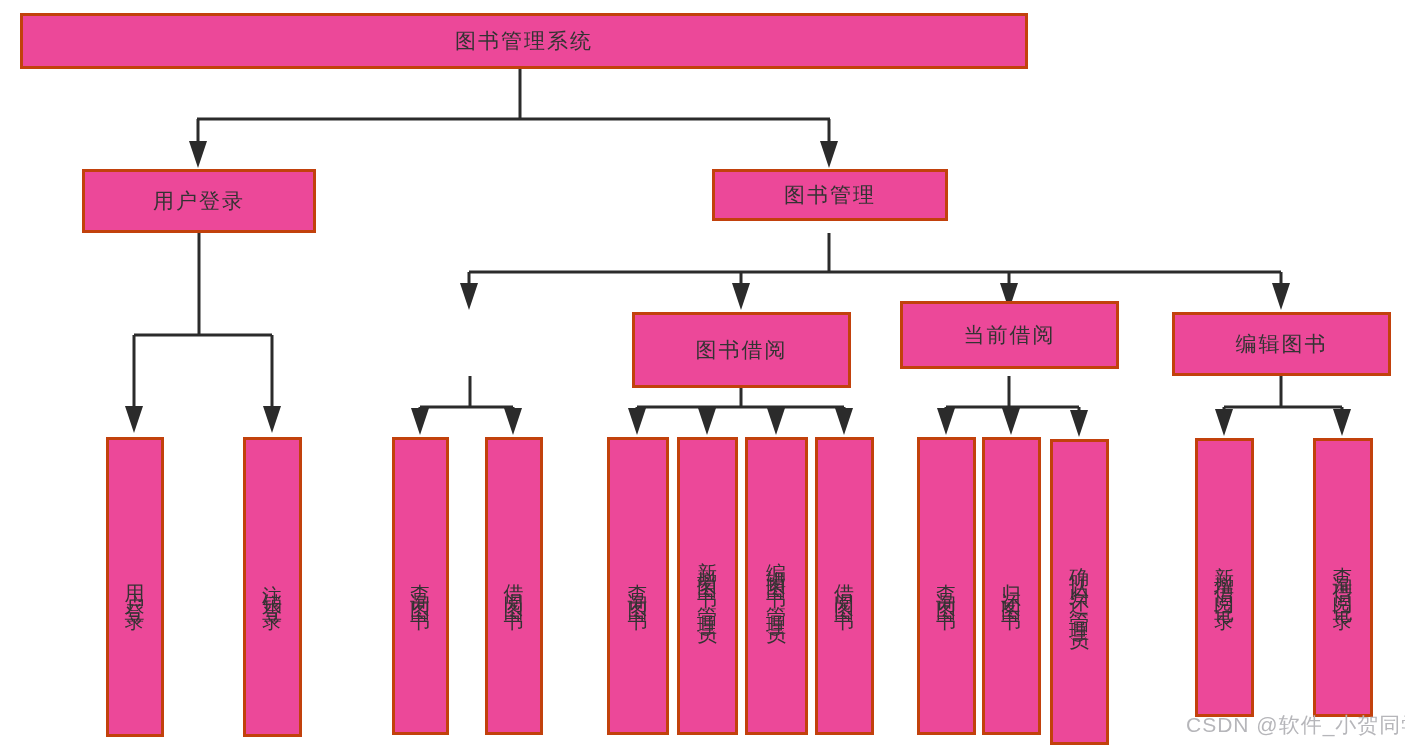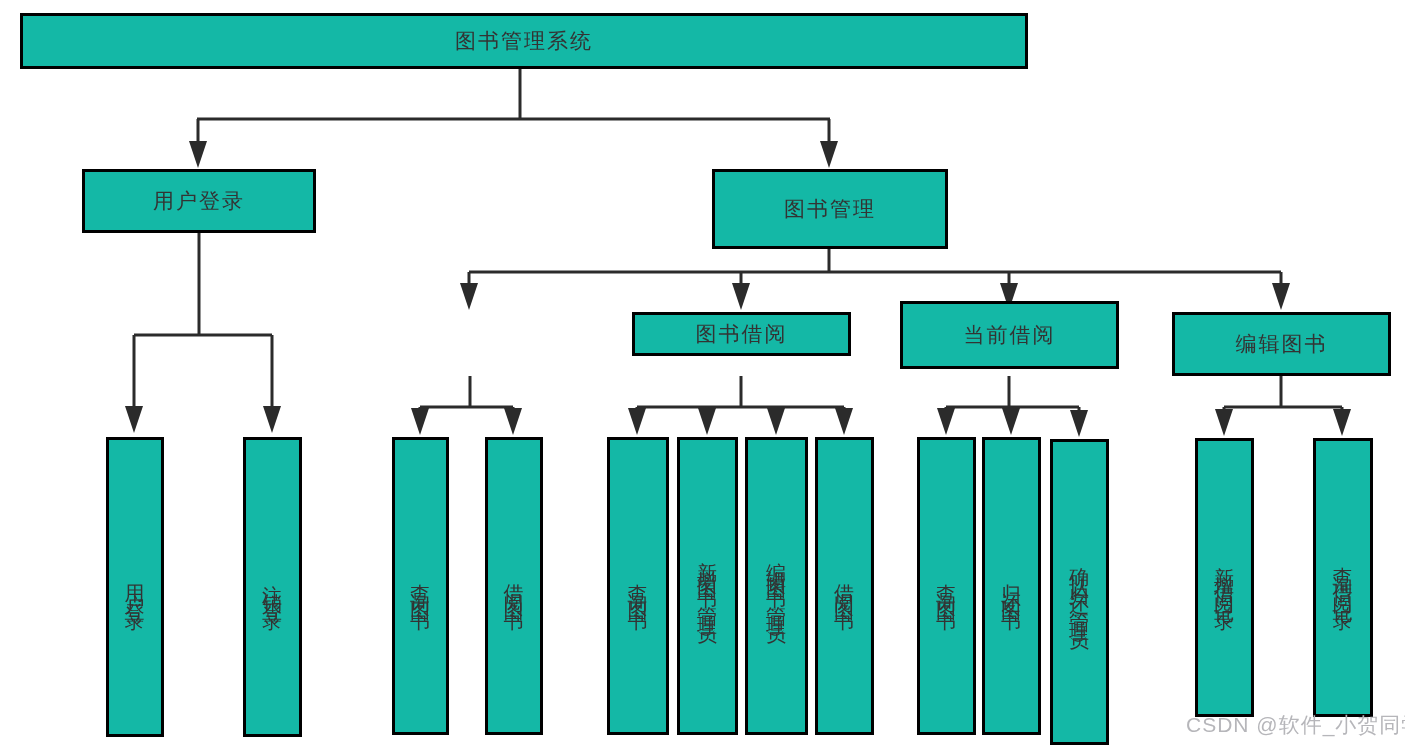--- a/index.html
+++ b/index.html
@@ -7,40 +7,40 @@
     position:relative;
     width:1405px;height:747px;
     background:#ffffff;
     font-family:"Liberation Sans", sans-serif;
     overflow:hidden;
   }
   #wires{position:absolute;left:0;top:0;width:1405px;height:747px;}
   .box{
     position:absolute;
     box-sizing:border-box;
-    border:3px solid #000000;
-    background:#14b8a6;
+    border:3px solid #c2410c;
+    background:#ec4899;
     display:flex;align-items:center;justify-content:center;
     color:#333333;
   }
   .h-label{font-size:21px;letter-spacing:2px;white-space:nowrap;}
   .v-label{
     writing-mode:vertical-rl;
     text-orientation:mixed;
     font-size:20px;
     letter-spacing:9px;
     line-height:1;
     white-space:nowrap;
   }
   
   .n-root      {left:20px;  top:13px;  width:1008px;height:56px;}
   .n-b0        {left:82px;  top:169px; width:234px; height:64px;}
-  .n-b1        {left:712px; top:169px; width:236px; height:80px;}
+  .n-b1        {left:712px; top:169px; width:236px; height:52px;}
   .n-g0        {left:362px; top:312px; width:216px; height:64px;}
-  .n-g1        {left:632px; top:312px; width:219px; height:44px;}
+  .n-g1        {left:632px; top:312px; width:219px; height:76px;}
   .n-g2        {left:900px; top:301px; width:219px; height:68px;}
   .n-g3        {left:1172px;top:312px; width:219px; height:64px;}
   .n-b0l0      {left:106px; top:437px; width:58px;  height:300px;}
   .n-b0l1      {left:243px; top:437px; width:59px;  height:300px;}
   .n-g0l0      {left:392px; top:437px; width:57px;  height:298px;}
   .n-g0l1      {left:485px; top:437px; width:58px;  height:298px;}
   .n-g1l0      {left:607px; top:437px; width:62px;  height:298px;}
   .n-g1l1      {left:677px; top:437px; width:61px;  height:298px;}
   .n-g1l2      {left:745px; top:437px; width:63px;  height:298px;}
   .n-g1l3      {left:815px; top:437px; width:59px;  height:298px;}

